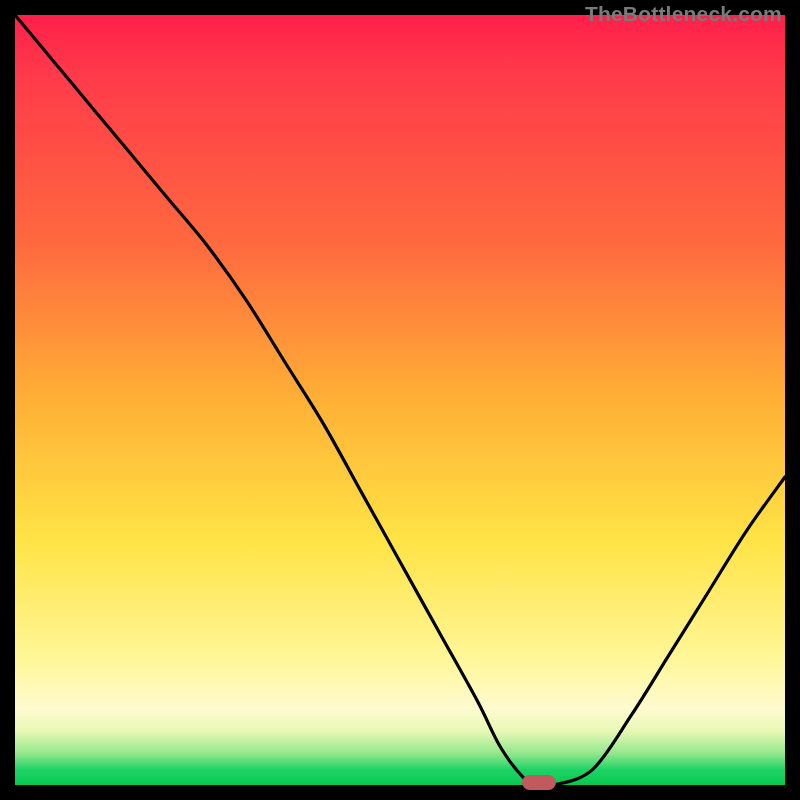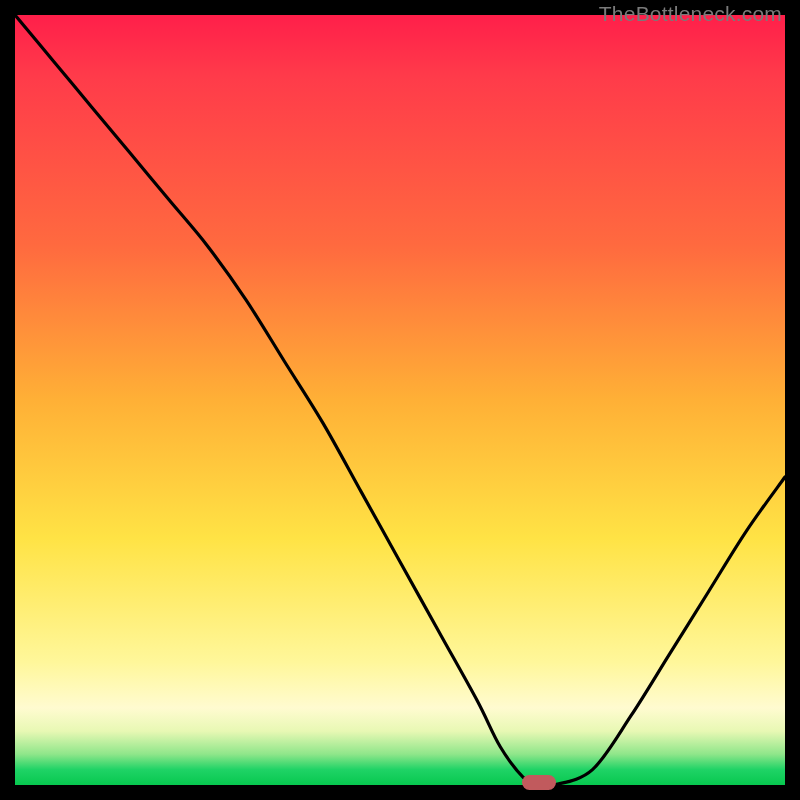--- a/index.html
+++ b/index.html
@@ -40,21 +40,21 @@
       #1fd366 98%,
       #07c84f 100%
     );
   }
   .watermark {
     position: absolute;
     top: 2px;
     right: 18px;
     color: #7a7a7a;
     font-size: 21px;
-    font-weight: 400;
+    font-weight: 700;
     letter-spacing: 0.2px;
     user-select: none;
   }
   svg.curve {
     position: absolute;
     left: 0;
     top: 0;
     width: 770px;
     height: 770px;
   }

